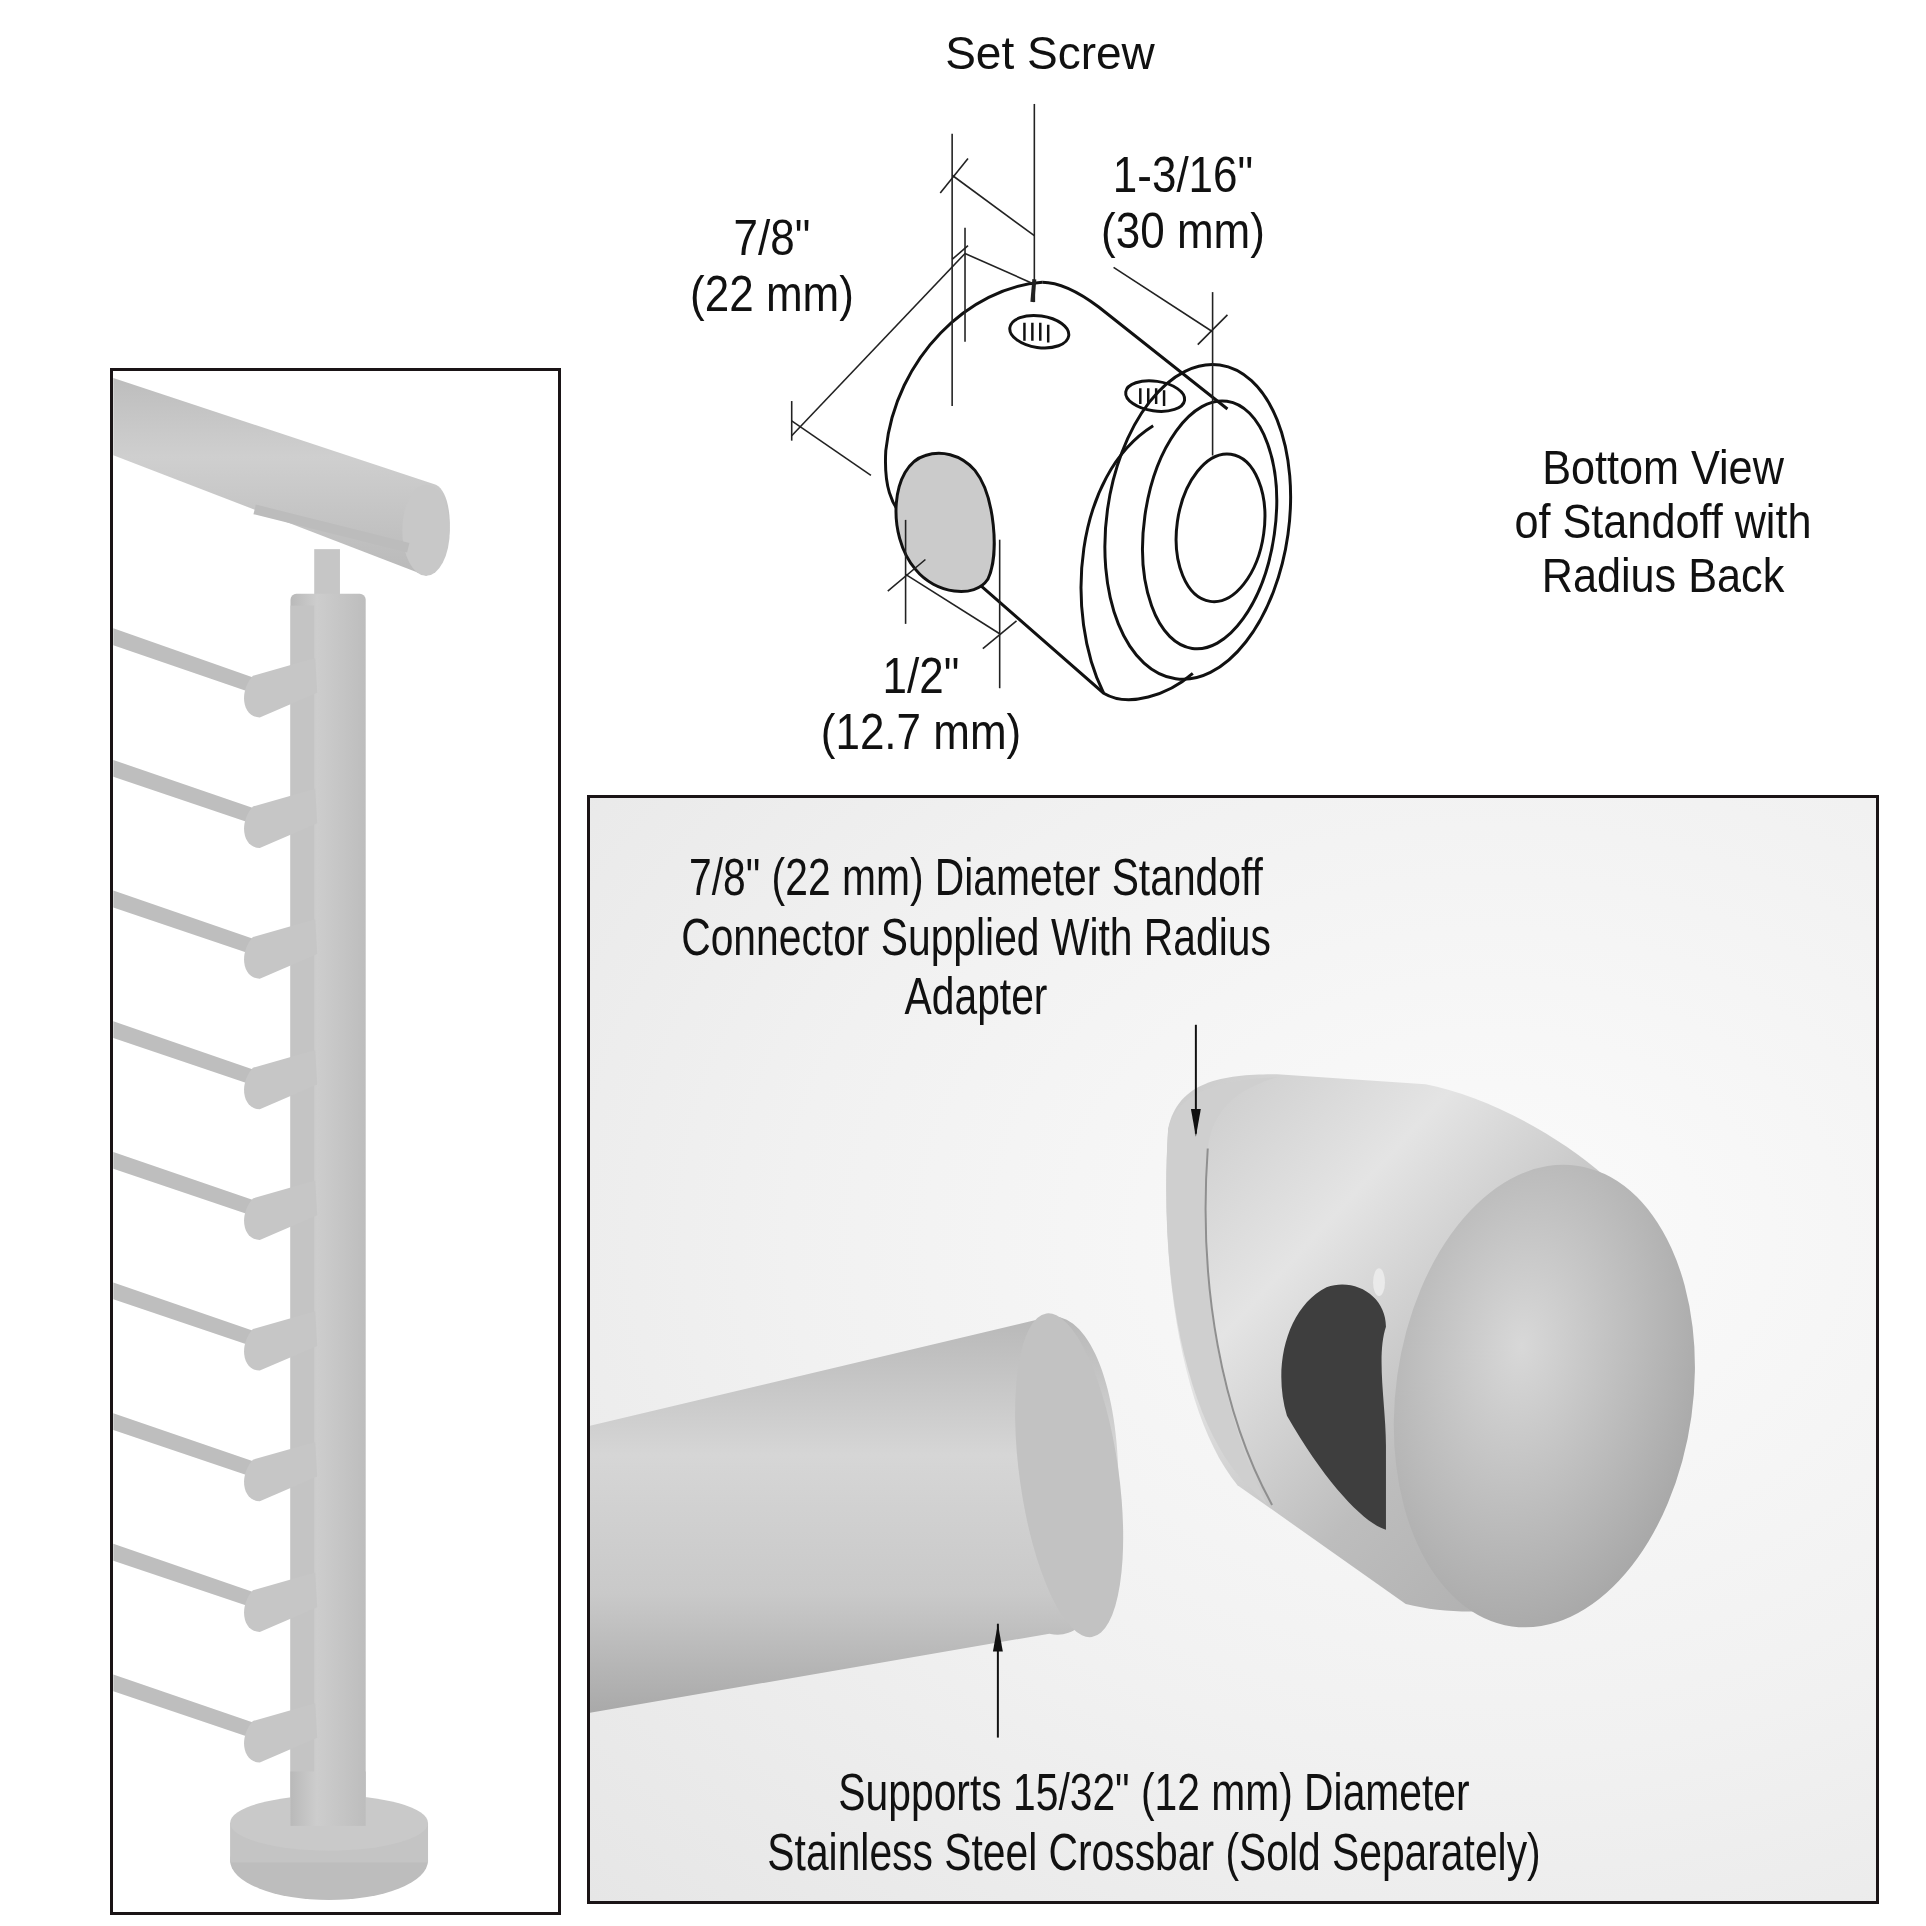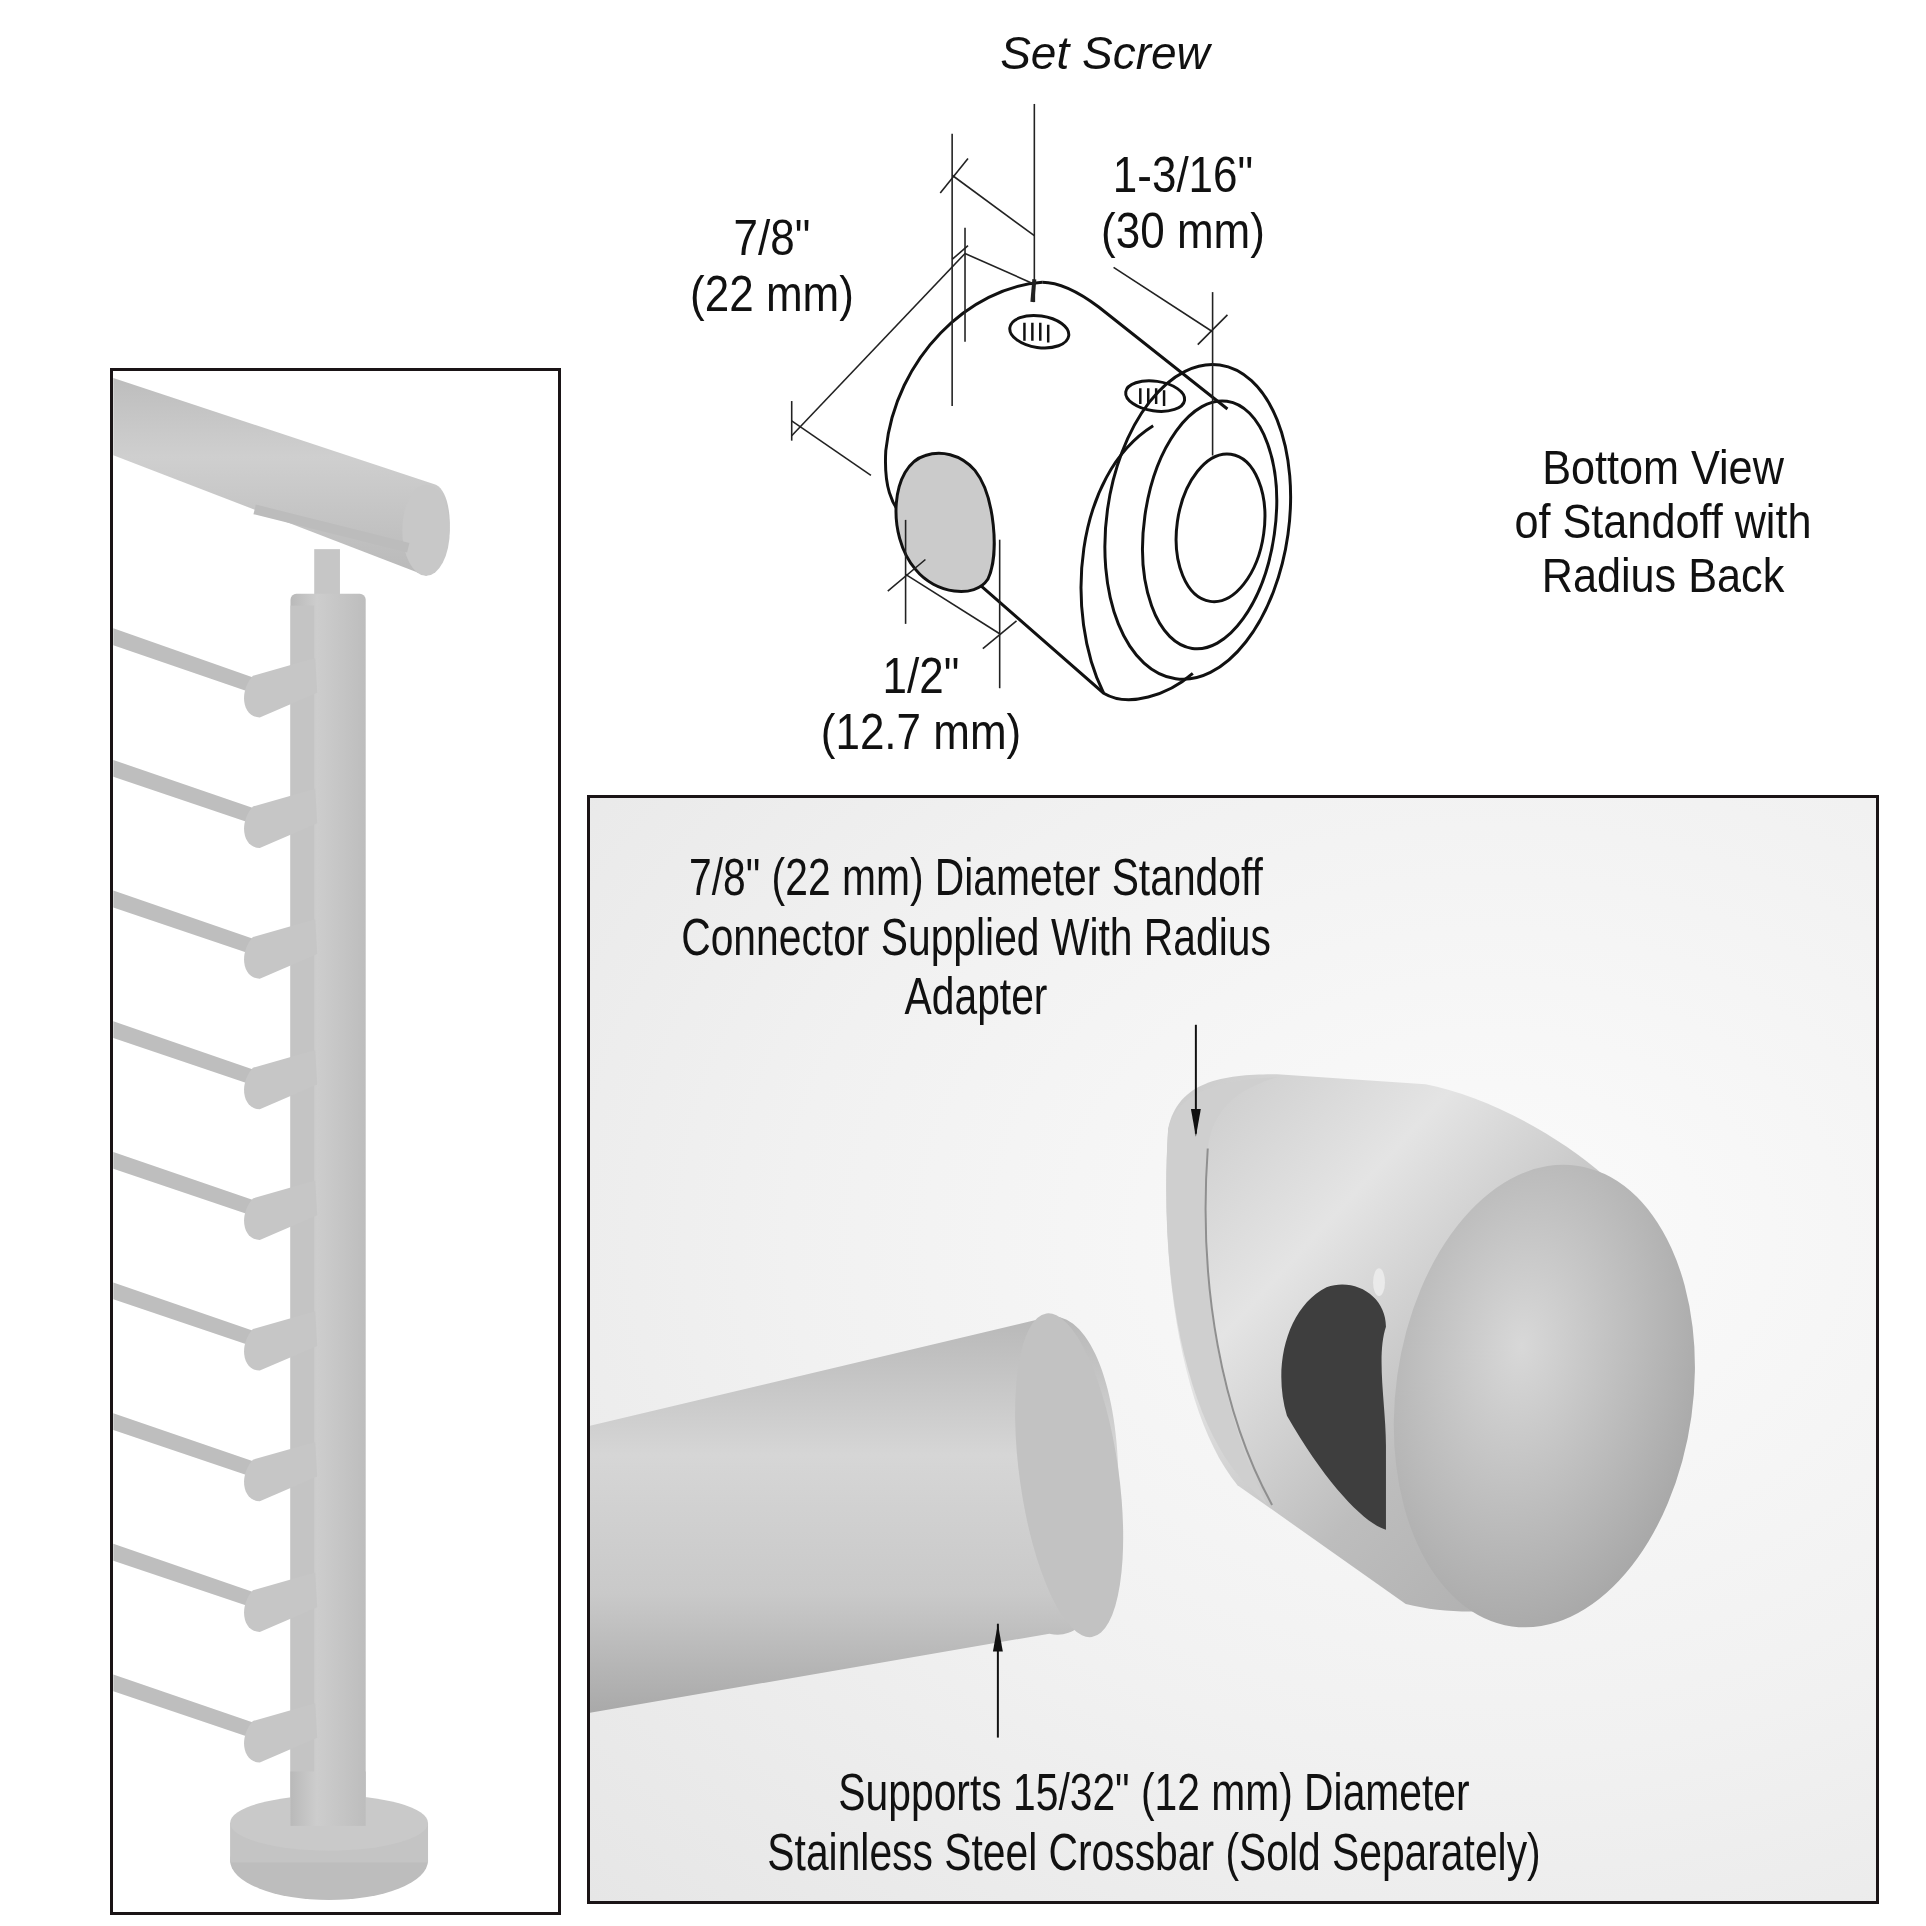--- a/index.html
+++ b/index.html
@@ -15,21 +15,21 @@
   .panel-left { left: 110px; top: 368px; width: 451px; height: 1547px; border: 3px solid #1a1416;
                 background: #fff; box-sizing: border-box; }
   .panel-photo { left: 587px; top: 795px; width: 1292px; height: 1109px; border: 3px solid #1a1416;
                  box-sizing: border-box; overflow: hidden;
                  background: radial-gradient(ellipse at 70% 40%, #fbfbfb 0%, #f1f1f1 55%, #e6e6e6 100%); }
   svg { display: block; }
 </style>
 </head>
 <body>
 
-<div class="label set-screw" style="left:986px; top:28px; width:238px;font-style:italic;">Set Screw</div>
+<div class="label set-screw" style="left:931px; top:28px; width:238px;">Set Screw</div>
 
 <div class="label dim" style="left:673px; top:210px; width:198px;">
   <div>7/8"</div>
   <div>(22 mm)</div>
 </div>
 
 <div class="label dim" style="left:1074px; top:147px; width:218px;">
   <div>1-3/16"</div>
   <div>(30 mm)</div>
 </div>

